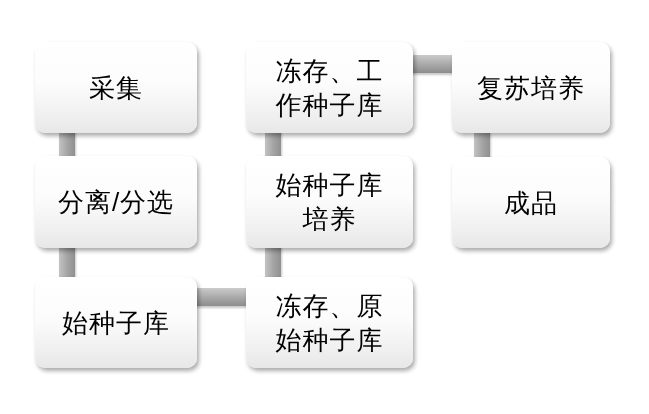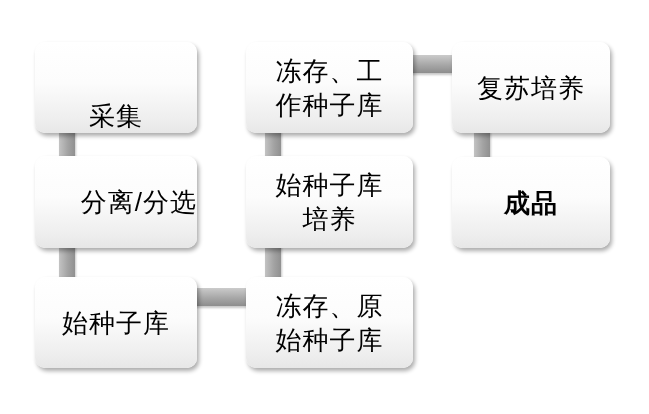--- a/index.html
+++ b/index.html
@@ -28,28 +28,28 @@
     text-align: center;
   }
   .node-label {
     font-size: 26px;
     line-height: 34px;
     color: #000000;
     white-space: pre-line;
     letter-spacing: 1px;
   }
   
-  .pos-collect        { left: 35px;  top: 42px;  width: 162px; height: 91px; align-items: flex-end; }
-  .pos-separate       { left: 35px;  top: 156px; width: 162px; height: 92px; justify-content: flex-end; }
+  .pos-collect        { left: 35px;  top: 42px;  width: 162px; height: 91px; }
+  .pos-separate       { left: 35px;  top: 156px; width: 162px; height: 92px; }
   .pos-primary        { left: 35px;  top: 277px; width: 162px; height: 91px; }
   .pos-cryo-original  { left: 246px; top: 277px; width: 167px; height: 91px; }
   .pos-thaw-expand    { left: 246px; top: 156px; width: 167px; height: 92px; }
   .pos-cryo-working   { left: 246px; top: 42px;  width: 167px; height: 91px; }
   .pos-thaw-culture   { left: 452px; top: 42px;  width: 158px; height: 91px; }
-  .pos-finished       { left: 452px; top: 157px; width: 158px; height: 91px; font-weight: bold; }
+  .pos-finished       { left: 452px; top: 157px; width: 158px; height: 91px; }
   
   .conn {
     position: absolute;
     z-index: 0;
   }
   .conn.h {
     background: linear-gradient(180deg, #cbcbcb 0%, #a7a7a7 55%, #8d8d8d 100%);
     box-shadow: 1px 2px 2px rgba(0,0,0,0.22);
   }
   .conn.v {

